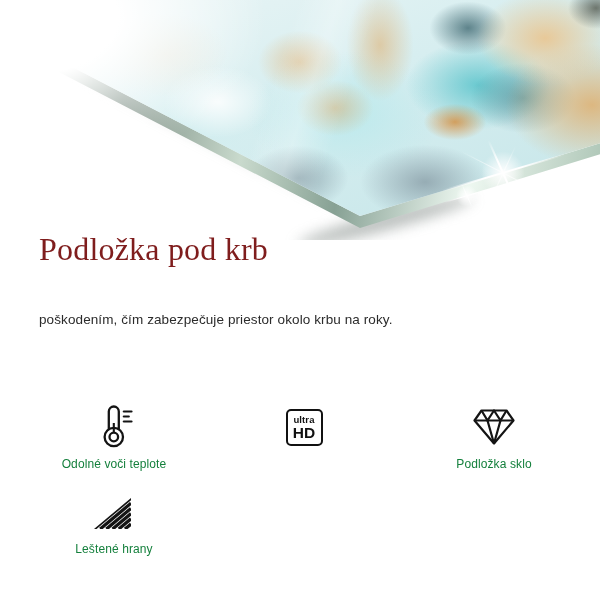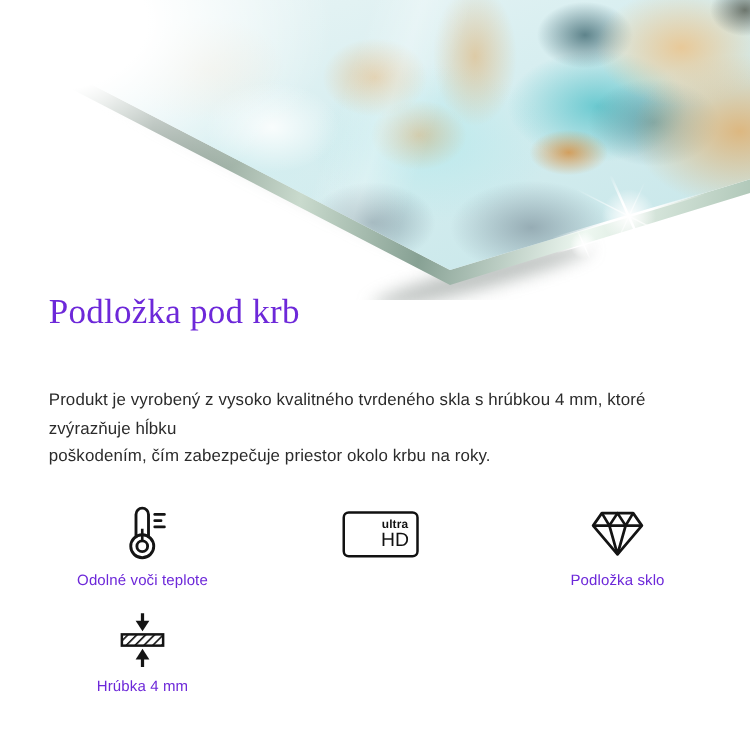--- a/index.html
+++ b/index.html
@@ -59,34 +59,34 @@
   .sp-main .a3{width:96px;height:1.2px;opacity:.65;transform:translate(-50%,-50%) rotate(27deg);}
   .sp-main .a4{width:60px;height:1.2px;opacity:.6;transform:translate(-50%,-50%) rotate(115deg);}
   .sp-small{left:467px;top:196px;}
   .sp-small .glow{left:-11px;top:-11px;width:22px;height:22px;}
   .sp-small .a1{width:46px;height:1.4px;transform:translate(-50%,-50%) rotate(-16.5deg);}
   .sp-small .a2{width:26px;height:1.2px;transform:translate(-50%,-50%) rotate(66deg);}
 
   
   .title{position:absolute;left:39px;top:233px;
     font-family:"Liberation Serif","DejaVu Serif",serif;
-    font-size:28px;line-height:33px;color:#6d28d9;font-weight:400;letter-spacing:.2px;}
+    font-size:32px;line-height:33px;color:#7f1d1d;font-weight:400;letter-spacing:.2px;}
   .body-text{position:absolute;left:39px;top:309px;width:540px;
     font-size:13.5px;line-height:22.6px;color:#2b2b2b;letter-spacing:.1px;}
 
   
   .features{position:absolute;left:19px;top:404px;width:570px;
     display:grid;grid-template-columns:repeat(3,190px);row-gap:18px;}
   .feature{display:flex;flex-direction:column;align-items:center;}
   .icon-box{height:46px;display:flex;align-items:center;justify-content:center;}
-  .feature-label{margin-top:7px;font-size:12px;color:#6d28d9;letter-spacing:.1px;}
+  .feature-label{margin-top:7px;font-size:12px;color:#15803d;letter-spacing:.1px;}
   .ultra-hd-box{width:33px;height:33px;border:2.5px solid #111;border-radius:5px;
-    display:flex;flex-direction:column;align-items:center;justify-content:center;color:#111;padding-left:24px;}
+    display:flex;flex-direction:column;align-items:center;justify-content:center;color:#111;}
   .ultra-hd-box .t1{font-size:9.5px;font-weight:700;line-height:10px;letter-spacing:.1px;}
-  .ultra-hd-box .t2{font-size:15.5px;font-weight:400;line-height:15px;}
+  .ultra-hd-box .t2{font-size:15.5px;font-weight:700;line-height:15px;}
   svg.icon{display:block;}
 </style>
 </head>
 <body>
 
 <div class="page">
 
   <div class="hero">
     <div class="shadow shadow-left"></div>
     <div class="shadow shadow-corner"></div>
@@ -106,21 +106,20 @@
       <div class="arm a1"></div>
       <div class="arm a2"></div>
     </div>
   </div>
 
   <h1 class="title" style="margin:0;font-weight:400;">
     <div>Podložka pod krb</div>
   </h1>
 
   <div class="body-text">
-    <div>Produkt je vyrobený z vysoko kvalitného tvrdeného skla s hrúbkou 4 mm, ktoré zvýrazňuje hĺbku</div>
     <div>poškodením, čím zabezpečuje priestor okolo krbu na roky.</div>
   </div>
 
   <div class="features">
 
     <div class="feature">
       <div class="icon-box">
         <svg class="icon" width="40" height="46" viewBox="0 0 40 46" fill="none" stroke="#141414" stroke-width="2.3">
           <path d="M14.8 26 V7.5 A5 5 0 0 1 24.8 7.5 V26"></path>
           <circle cx="19.8" cy="33" r="9.2"></circle>
@@ -151,34 +150,36 @@
         <svg class="icon" width="46" height="40" viewBox="0 0 46 40" fill="none" stroke="#141414" stroke-width="2.2" stroke-linejoin="round">
           <path d="M10.5 3.5 L35.5 3.5 L42.5 13.5 L23 36.5 L3.5 13.5 Z"></path>
           <path d="M3.5 13.5 H42.5"></path>
           <path d="M10.5 3.5 L16.5 13.5 L23 3.5 L29.5 13.5 L35.5 3.5"></path>
           <path d="M16.5 13.5 L23 36.5 M29.5 13.5 L23 36.5"></path>
         </svg>
       </div>
       <div class="feature-label">Podložka sklo</div>
     </div>
 
-
     <div class="feature">
       <div class="icon-box">
-        <svg class="icon" width="44" height="46" viewBox="0 0 44 46">
+        <svg class="icon" width="44" height="44" viewBox="0 0 44 44">
           <defs>
-            <pattern id="hatchP" width="5" height="5" patternTransform="rotate(45)" patternUnits="userSpaceOnUse">
-              <rect width="5" height="5" fill="#ffffff"></rect>
-              <line x1="0" y1="0" x2="0" y2="5" stroke="#141414" stroke-width="2.6"></line>
-            </pattern>
+            <clipPath id="triClip">
+                <path d="M2 39 L39 8 L39 39 Z"></path>
+              </clipPath>
           </defs>
-          <rect x="5.5" y="18.5" width="33" height="9" fill="url(#hatchP)" stroke="#141414" stroke-width="2"></rect>
-          <line x1="22" y1="1.5" x2="22" y2="8" stroke="#141414" stroke-width="2.6"></line>
-          <polygon points="16.5,7.5 27.5,7.5 22,16" fill="#141414"></polygon>
-          <line x1="22" y1="44.5" x2="22" y2="38" stroke="#141414" stroke-width="2.6"></line>
-          <polygon points="16.5,38.5 27.5,38.5 22,30" fill="#141414"></polygon>
+          <g clip-path="url(#triClip)" stroke="#141414" stroke-width="3.3">
+            <line x1="2" y1="39" x2="39" y2="8"></line>
+            <line x1="8.2" y1="39" x2="39" y2="13.2"></line>
+            <line x1="14.4" y1="39" x2="39" y2="18.4"></line>
+            <line x1="20.6" y1="39" x2="39" y2="23.6"></line>
+            <line x1="26.8" y1="39" x2="39" y2="28.8"></line>
+            <line x1="33" y1="39" x2="39" y2="34"></line>
+          </g>
         </svg>
       </div>
-      <div class="feature-label">Hrúbka 4 mm</div>
+      <div class="feature-label">Leštené hrany</div>
     </div>
+
 
   </div>
 </div>
 
 </body></html>

